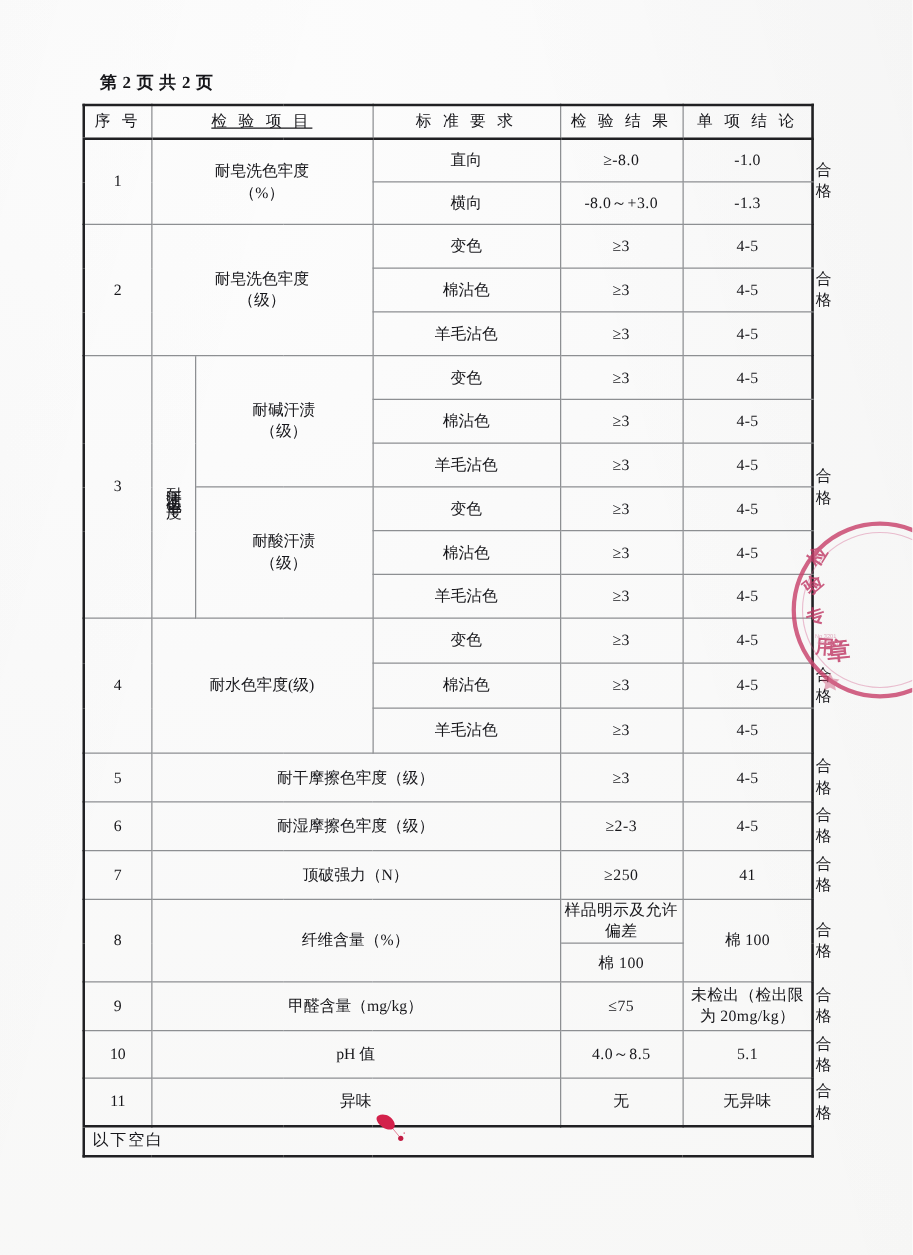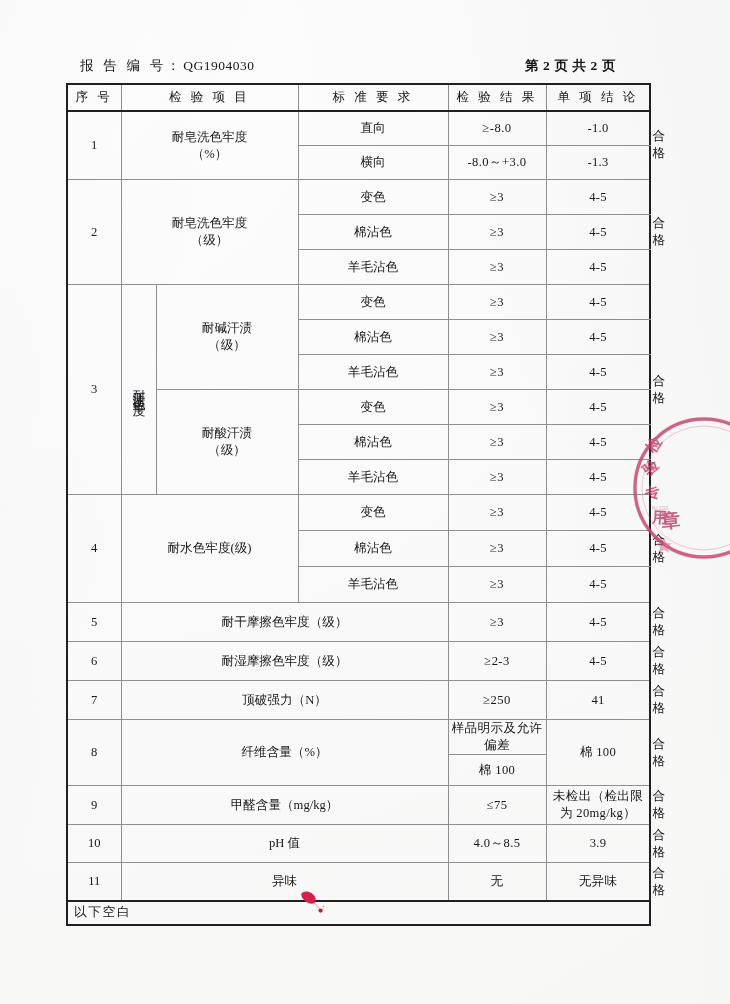--- a/index.html
+++ b/index.html
@@ -84,21 +84,21 @@
   table.report {
     border: 2px solid #202023;
   }
   thead td {
     height: 25px;
     font-size: 13.2px;
     letter-spacing: 3px;
     border-bottom: 2px solid #202023 !important;
     margin-left: 28px;
   }
-  thead td.hd-pad { letter-spacing: 3px; }
+  thead td.hd-pad { letter-spacing: 3px; text-decoration: underline; }
 
   .v-text {
     writing-mode: vertical-rl;
     text-orientation: upright;
     letter-spacing: 2.8px;
     margin: 0 auto;
     display: inline-block;
     line-height: 1.05;
     font-size: 12.6px;
   }
@@ -144,23 +144,20 @@
   }
 </style>
 </head>
 <body>
 
 <div class="page-tone"></div>
 
 <div class="sheet">
 
   <div class="header-row">
-    <div class="report-no">
-      <span class="lbl">报 告 编 号：</span><span>QG1904030</span>
-    </div>
     <div class="page-no">第 2 页  共 2 页</div>
   </div>
 
   <div class="tbl-wrap">
     <table class="report">
       <colgroup>
         <col style="width:54px">
         <col style="width:35px">
         <col style="width:71px">
         <col style="width:71px">
@@ -328,21 +325,21 @@
             <div>未检出（检出限</div>
             <div>为 20mg/kg）</div>
           </td>
           <td class="concl">合格</td>
         </tr>
 
         <tr>
           <td class="idx">10</td>
           <td colspan="4" style="height:37px">pH 值</td>
           <td class="req">4.0～8.5</td>
-          <td class="res">3.9</td>
+          <td class="res">5.1</td>
           <td class="concl">合格</td>
         </tr>
 
         <tr>
           <td class="idx">11</td>
           <td colspan="4" style="height:37px">异味</td>
           <td class="req">无</td>
           <td class="res">无异味</td>
           <td class="concl">合格</td>
         </tr>

